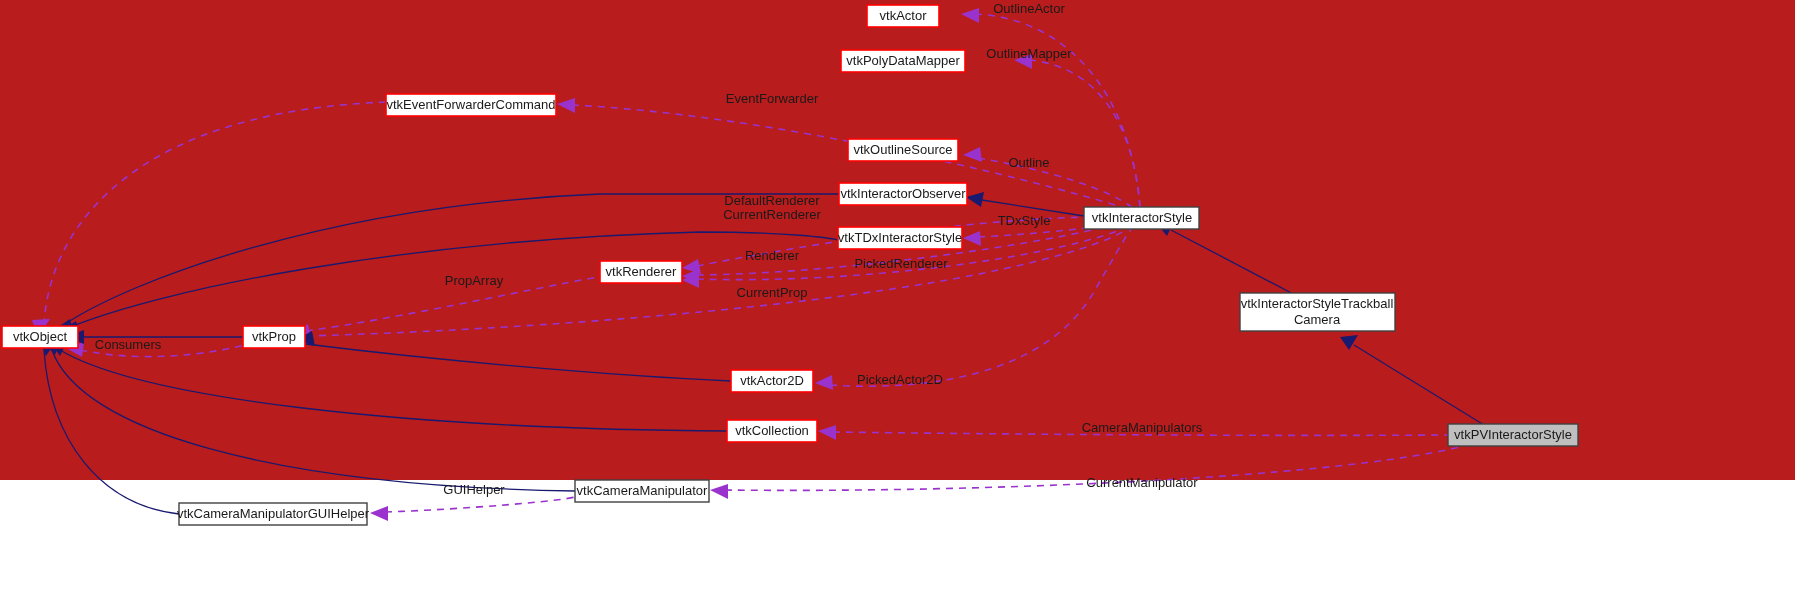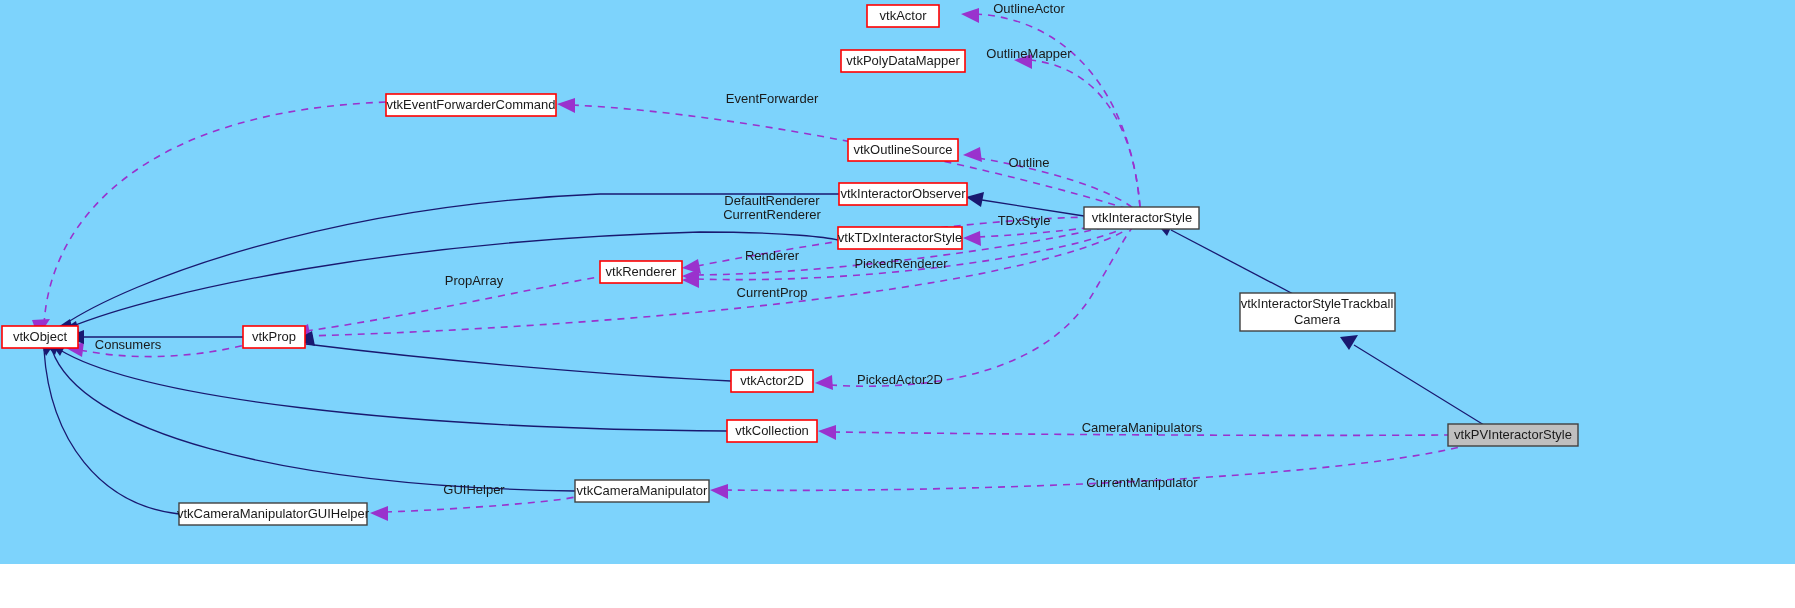--- a/index.html
+++ b/index.html
@@ -9,22 +9,22 @@
   }
   body {
     width: 1795px;
     height: 608px;
     font-family: "Liberation Sans", sans-serif;
     overflow: hidden;
   }
   #diagram-root {
     position: relative;
     width: 1795px;
-    height: 564px;
-    background: #7dd3fc;
+    height: 480px;
+    background: #b91c1c;
     text-decoration: underline;
   }
   svg#graph {
     display: block;
     width: 1795px;
     height: 608px;
   }
   .node-box {
     fill: #ffffff;
     stroke: #ff0000;

